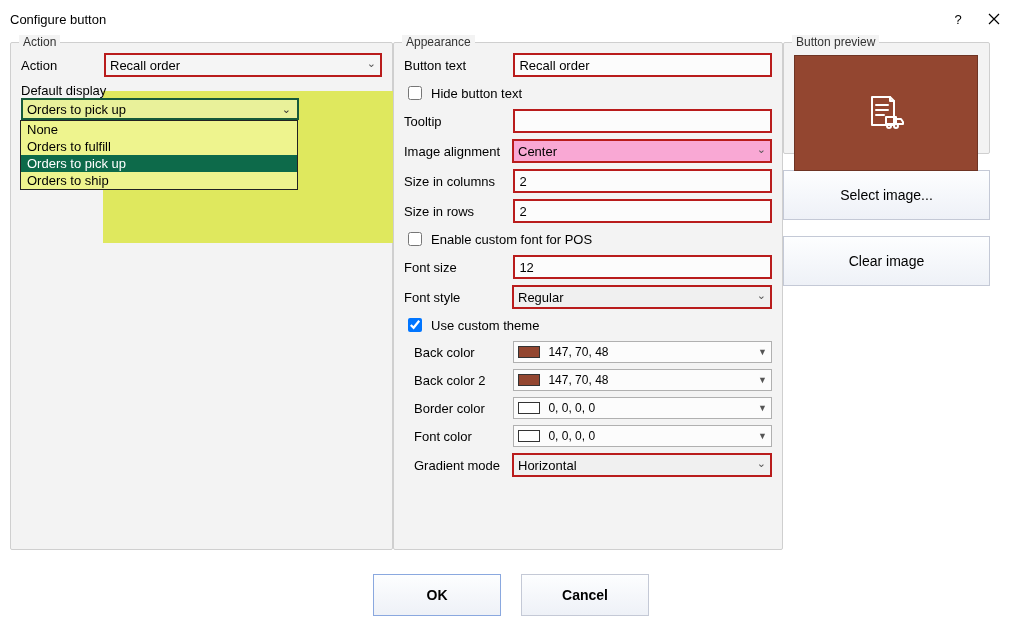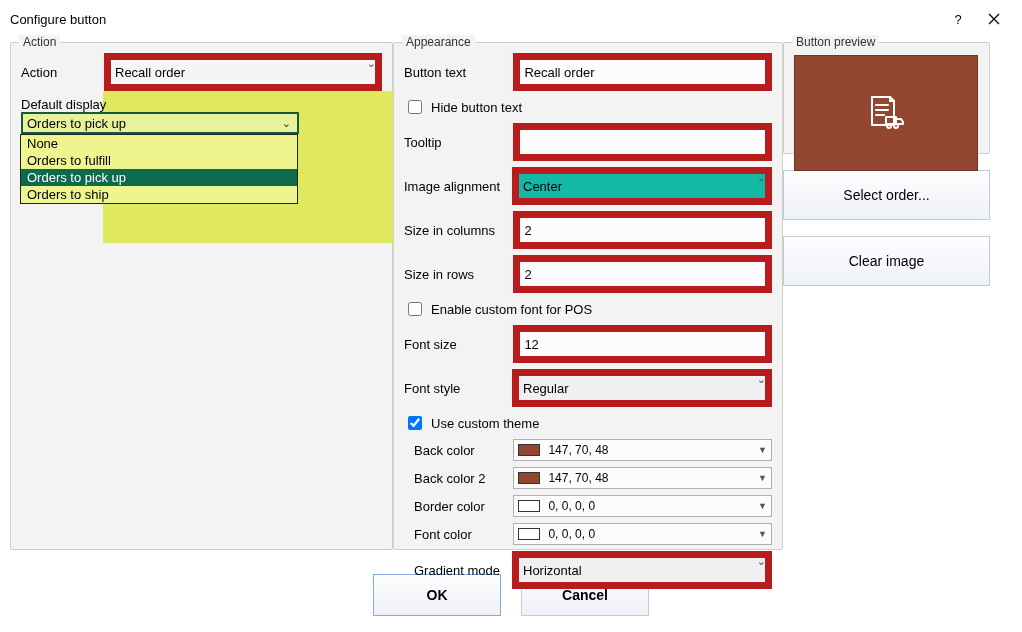--- a/index.html
+++ b/index.html
@@ -11,22 +11,22 @@
   .group { border: 1px solid #cfcfcf; border-radius: 2px; padding: 10px 10px 10px 10px; position: relative; background: #f3f3f3; }
   .group .legend { position: absolute; top: -8px; left: 8px; background: #f3f3f3; padding: 0 4px; font-size: 12px; color: #333; }
   .col-action { width: 383px; height: 508px; }
   .col-appearance { width: 390px; height: 508px; }
   .col-preview { width: 207px; display: flex; flex-direction: column; gap: 16px; }
   .row { display: flex; align-items: center; margin-bottom: 6px; }
   .row .lbl { width: 100px; }
   .col-appearance .row .lbl { width: 110px; }
   .indent .lbl { margin-left: 10px; }
   select.std, input.std {
-    width: 260px; height: 38px;
-    border: 7px solid #b91c1c; background: #fff; padding: 1px 4px;
+    width: 260px; height: 24px;
+    border: 2px solid #b91c1c; background: #fff; padding: 1px 4px;
     appearance: none;
   }
   .col-action select.std, .col-action .dropdown-box { width: 278px; }
   .sel-wrap { position: relative; display: inline-block; }
   .sel-wrap .chev { position: absolute; right: 6px; top: 4px; pointer-events: none; color: #555; font-size: 11px; }
   .col-appearance input.std, .col-appearance select.std { width: 260px; background: #fcfcfc; }
   .checkbox-row { display: flex; align-items: center; gap: 6px; margin-bottom: 6px; }
   .checkbox-row input { width: 14px; height: 14px; }
   .color-row .swatch-wrap {
     width: 260px; height: 22px; border: 1px solid #b0b0b0; background: #fcfcfc;
@@ -125,21 +125,21 @@
     </div>
 
     <div class="row">
       <span class="lbl">Tooltip</span>
       <input class="std" value="" style="">
     </div>
 
     <div class="row">
       <span class="lbl">Image alignment</span>
       <span class="sel-wrap">
-        <select class="std" style="background:#14b8a6;">
+        <select class="std" style="background:#f9a8d4;">
           <option>Center</option>
         </select>
         <span class="chev">⌄</span>
       </span>
     </div>
 
     <div class="row">
       <span class="lbl">Size in columns</span>
       <input class="std" value="2" style="">
     </div>
@@ -231,21 +231,21 @@
             <path d="M24 2 v4 h4"></path>
             <path d="M10 10 h12 M10 15 h12 M10 20 h8"></path>
             <rect x="20" y="22" width="10" height="7"></rect>
             <circle cx="23" cy="31" r="2"></circle>
             <circle cx="30" cy="31" r="2"></circle>
             <path d="M30 24 h5 l2 3 v2 h-7"></path>
           </g>
         </svg>
       </div>
     </div>
-    <div class="side-btn">Select order...</div>
+    <div class="side-btn">Select image...</div>
     <div class="side-btn">Clear image</div>
   </div>
 </div>
 
 <div class="footer">
   <div class="btn ok">OK</div>
   <div class="btn">Cancel</div>
 </div>
 
 </body></html>

